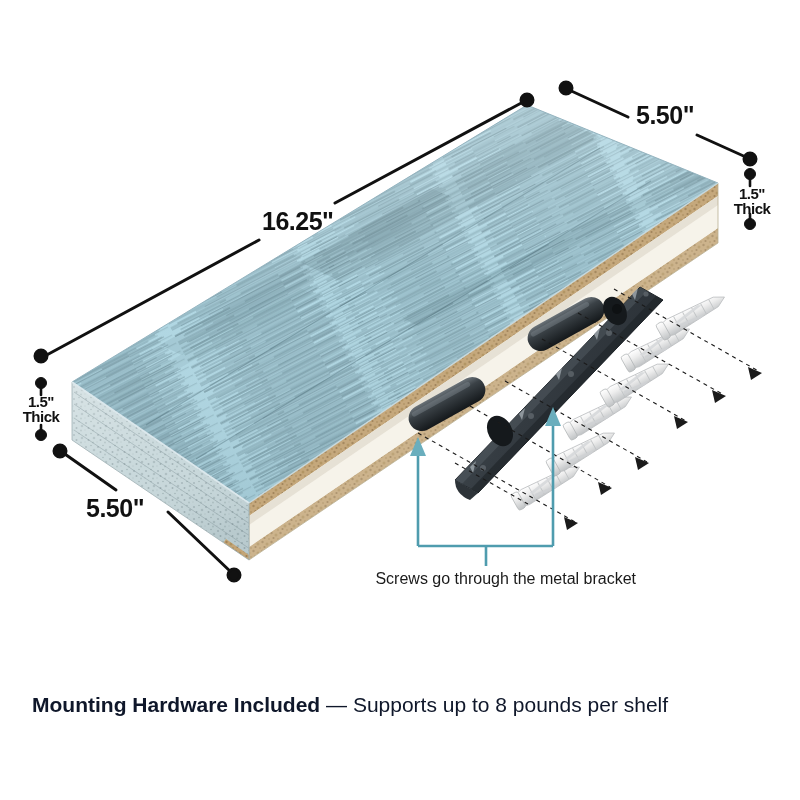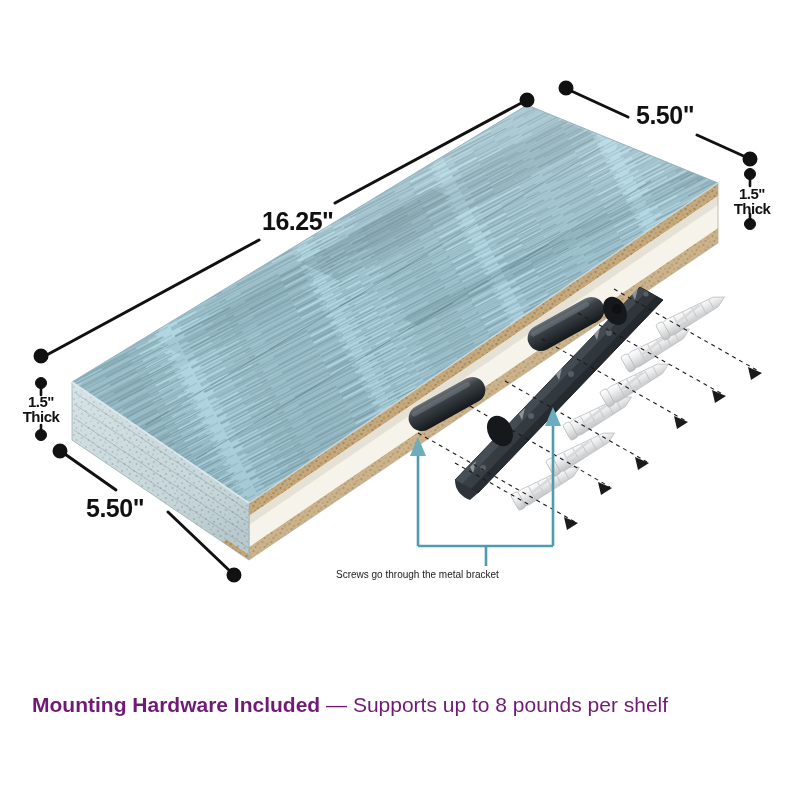--- a/index.html
+++ b/index.html
@@ -4,23 +4,23 @@
 <style>
   html,body{margin:0;padding:0;background:#fff;}
   body{width:800px;height:800px;overflow:hidden;
        font-family:"Liberation Sans","DejaVu Sans",sans-serif;}
   #stage{position:relative;width:800px;height:800px;background:#ffffff;}
   svg.layer{position:absolute;left:0;top:0;width:800px;height:800px;}
   .dimlabel{position:absolute;font-weight:bold;color:#111;letter-spacing:-0.5px;
             white-space:nowrap;line-height:1.0;}
   .dim-big{font-size:25px;}
   .dim-small{font-size:15px;text-align:center;}
-  .callout-text{position:absolute;text-align:left;font-size:10px;color:#1a1a1a;
+  .callout-text{position:absolute;text-align:right;font-size:16px;color:#1a1a1a;
                 line-height:1.25;white-space:nowrap;}
-  .banner{position:absolute;left:32px;top:693px;font-size:21px;color:#701a75;white-space:nowrap;}
+  .banner{position:absolute;left:32px;top:693px;font-size:21px;color:#0f172a;white-space:nowrap;}
   .banner b{font-weight:bold;}
   .banner span.reg{font-weight:normal;}
 </style>
 </head>
 <body>
 
 <div id="stage">
 
   <svg class="layer" viewBox="0 0 800 800">
     <defs>

